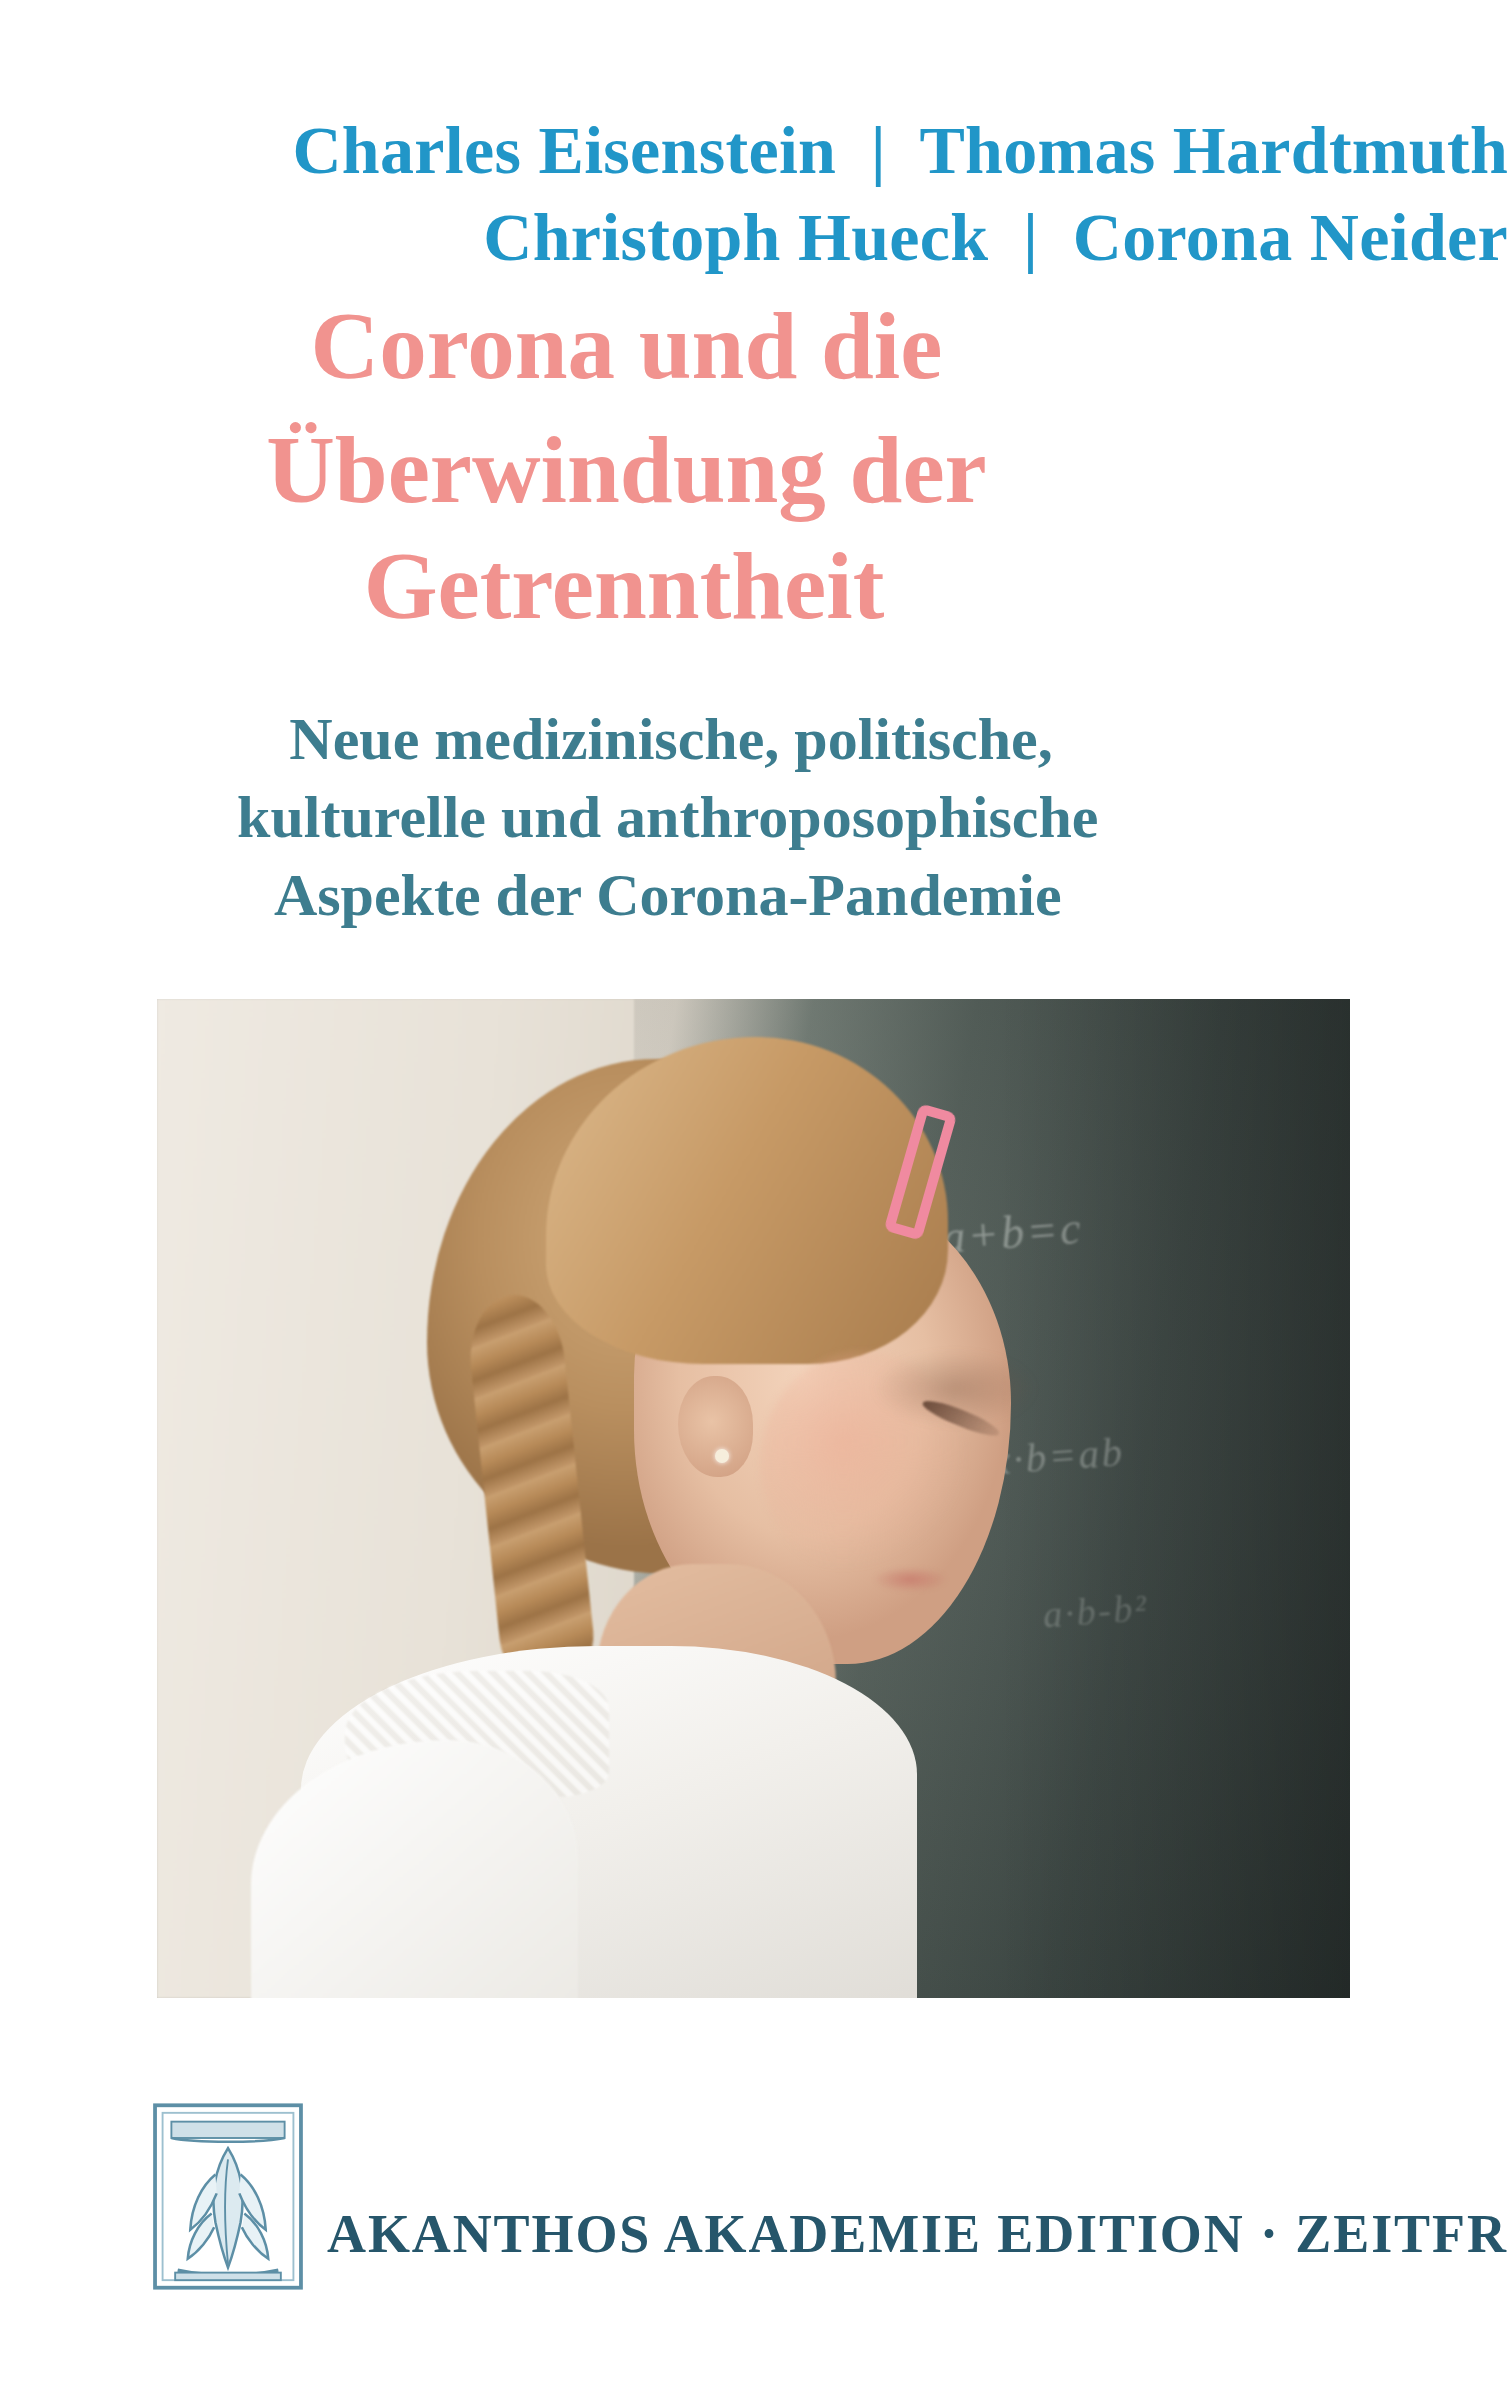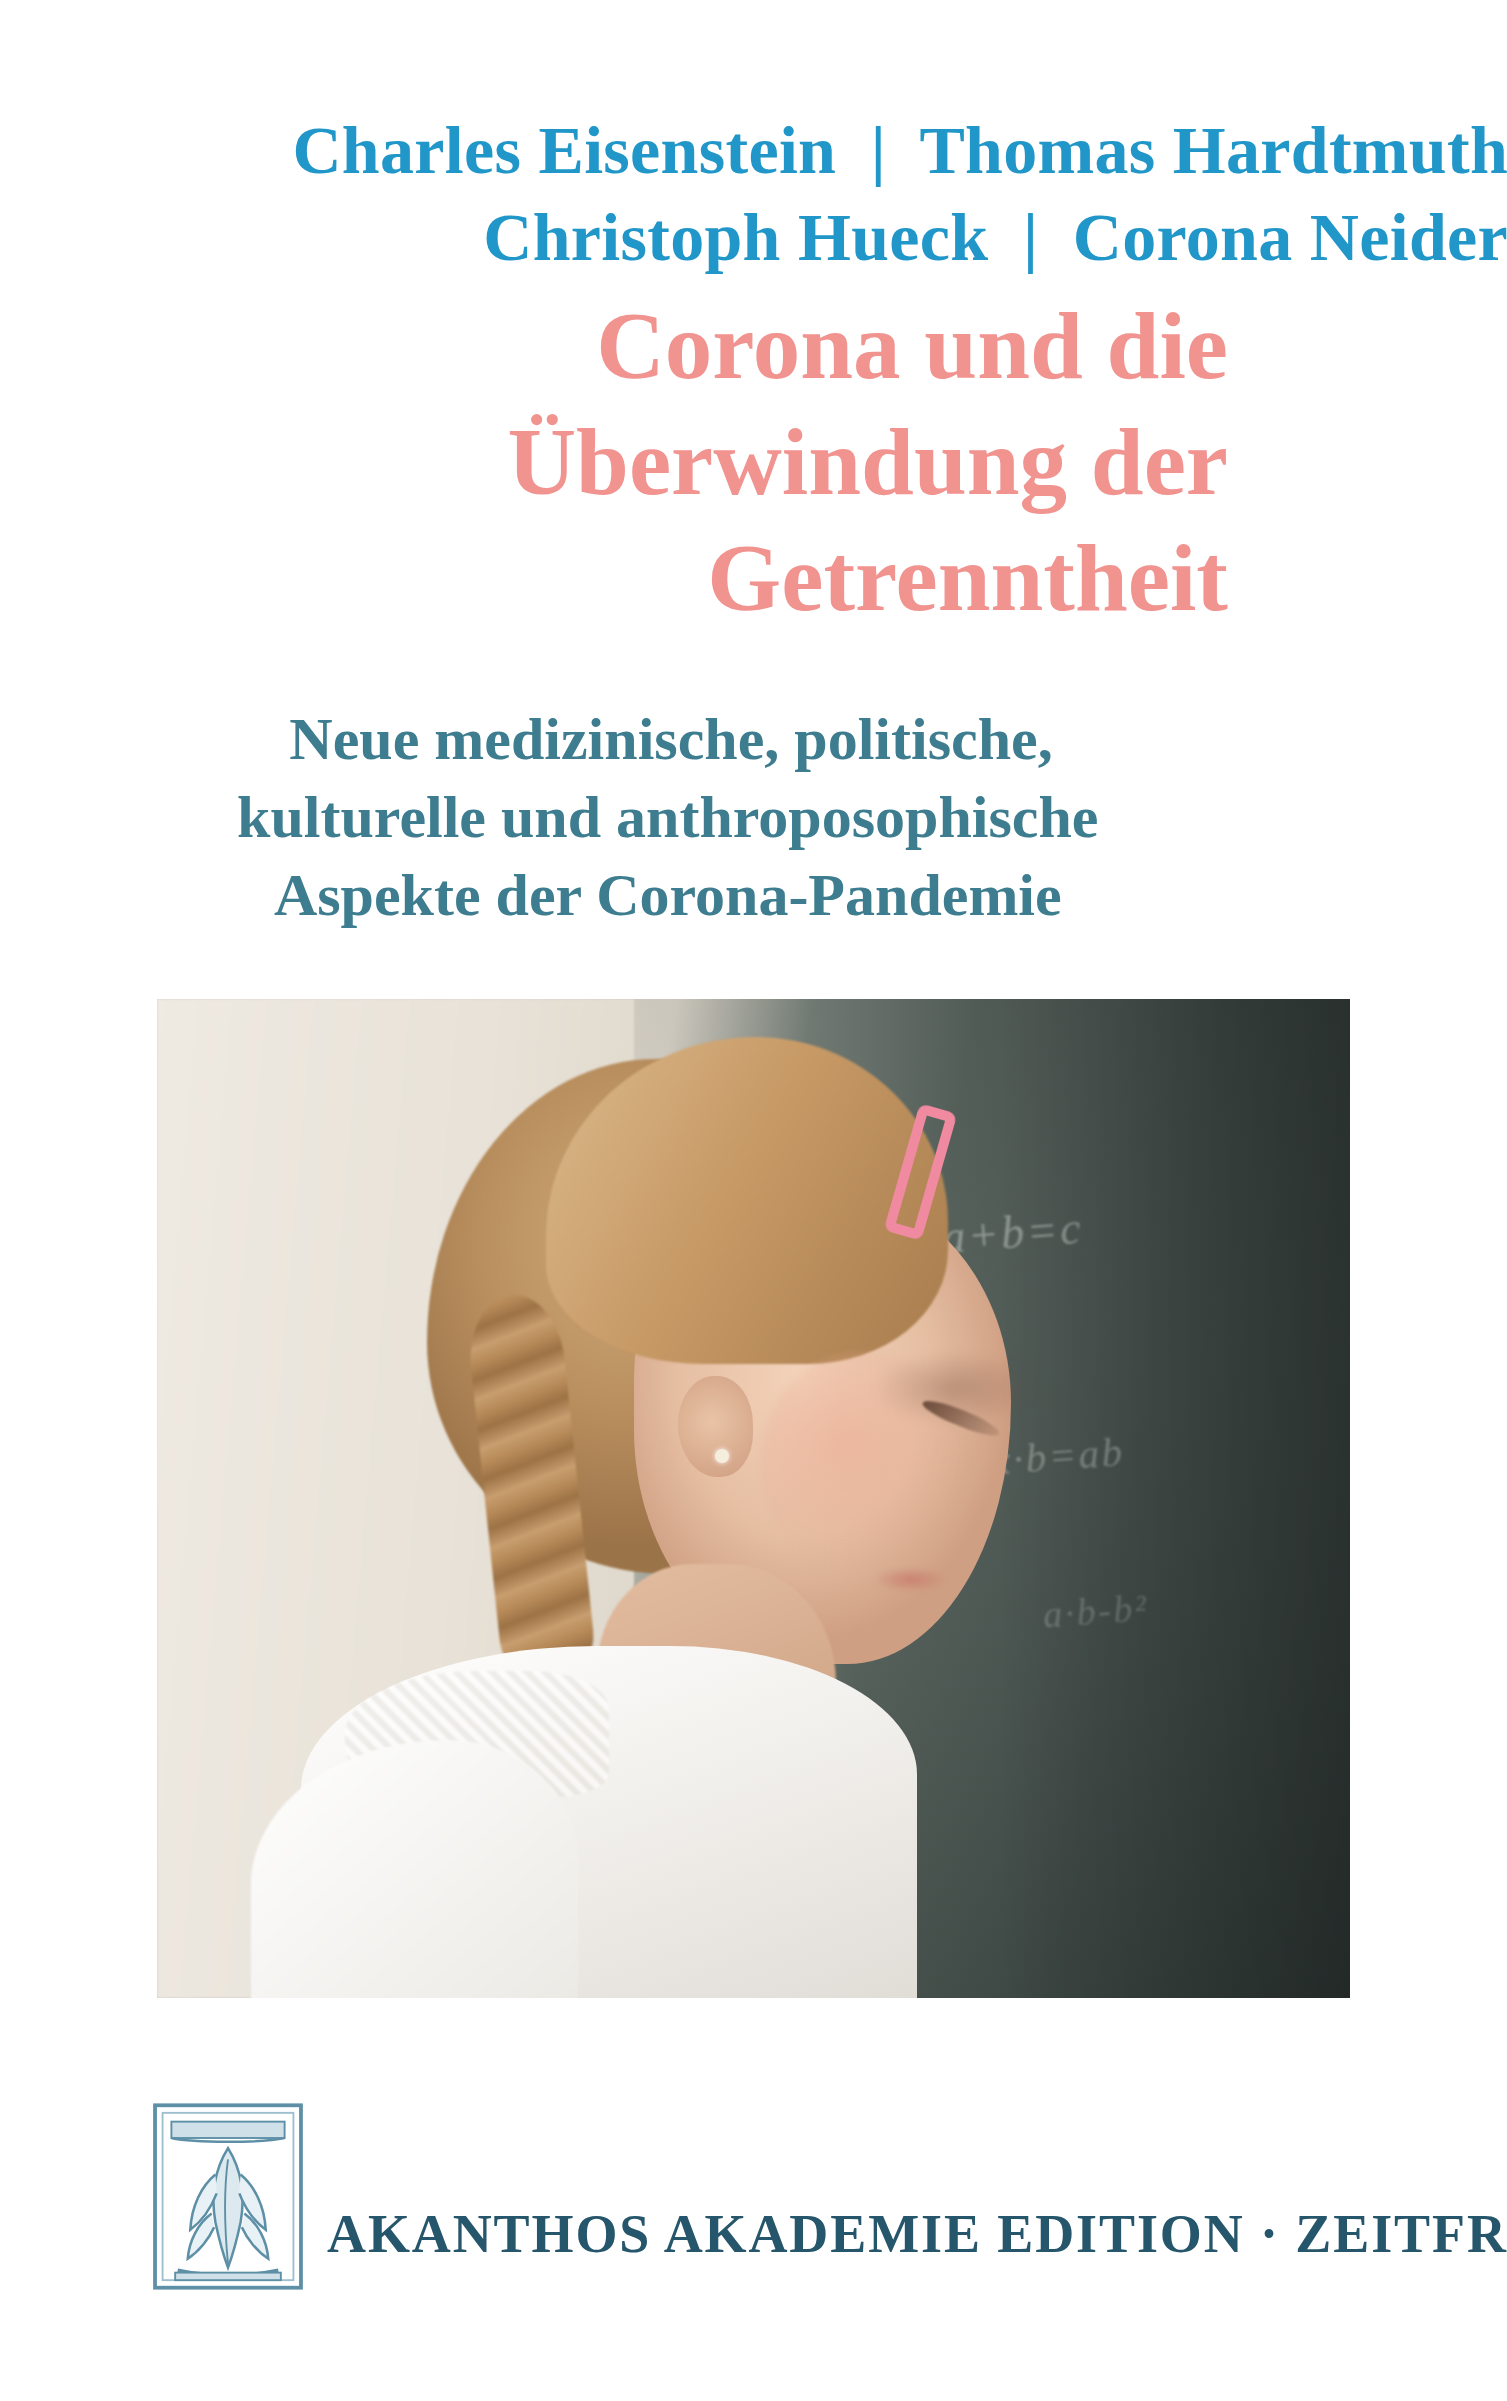--- a/index.html
+++ b/index.html
@@ -39,33 +39,33 @@
     display: block;
     white-space: pre;
   }
 
   
   .title {
     position: absolute;
     left: 0;
     top: 289px;
     width: 1228px;
-    text-align: right;
+    text-align: center;
     color: #f1938f;
     font-family: "Liberation Serif", serif;
     font-weight: bold;
     font-size: 95px;
     line-height: 1.22;
   }
   .title .line {
     display: block;
     white-space: pre;
   }
   .title .line.l1 { padding-left: 25px; }
-  .title .line.l2 { padding-left: 25px; }
+  .title .line.l2 { padding-left: 25px; margin-top: 8px; }
   .title .line.l3 { padding-left: 20px; }
 
   
   .subtitle {
     position: absolute;
     left: 0;
     top: 700px;
     width: 1323px;
     text-align: center;
     color: #3d7d8f;

